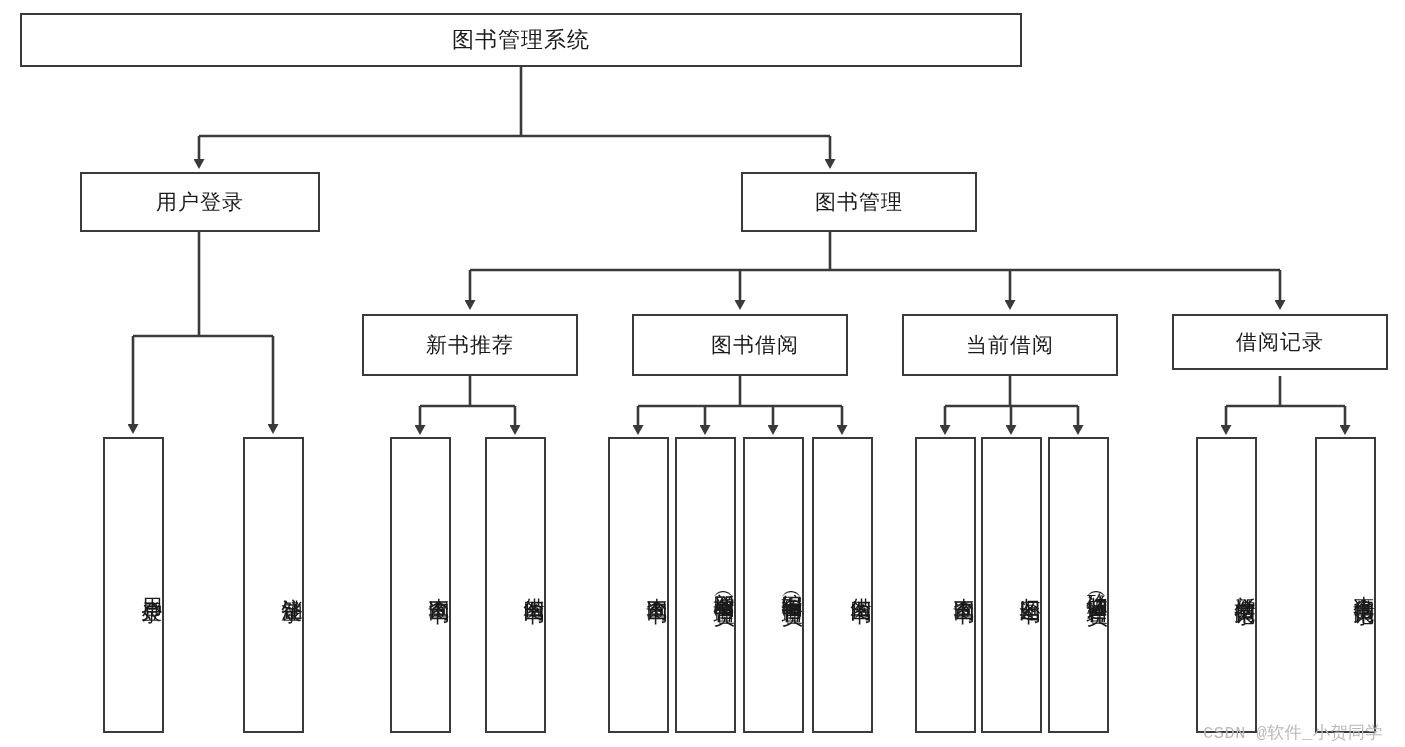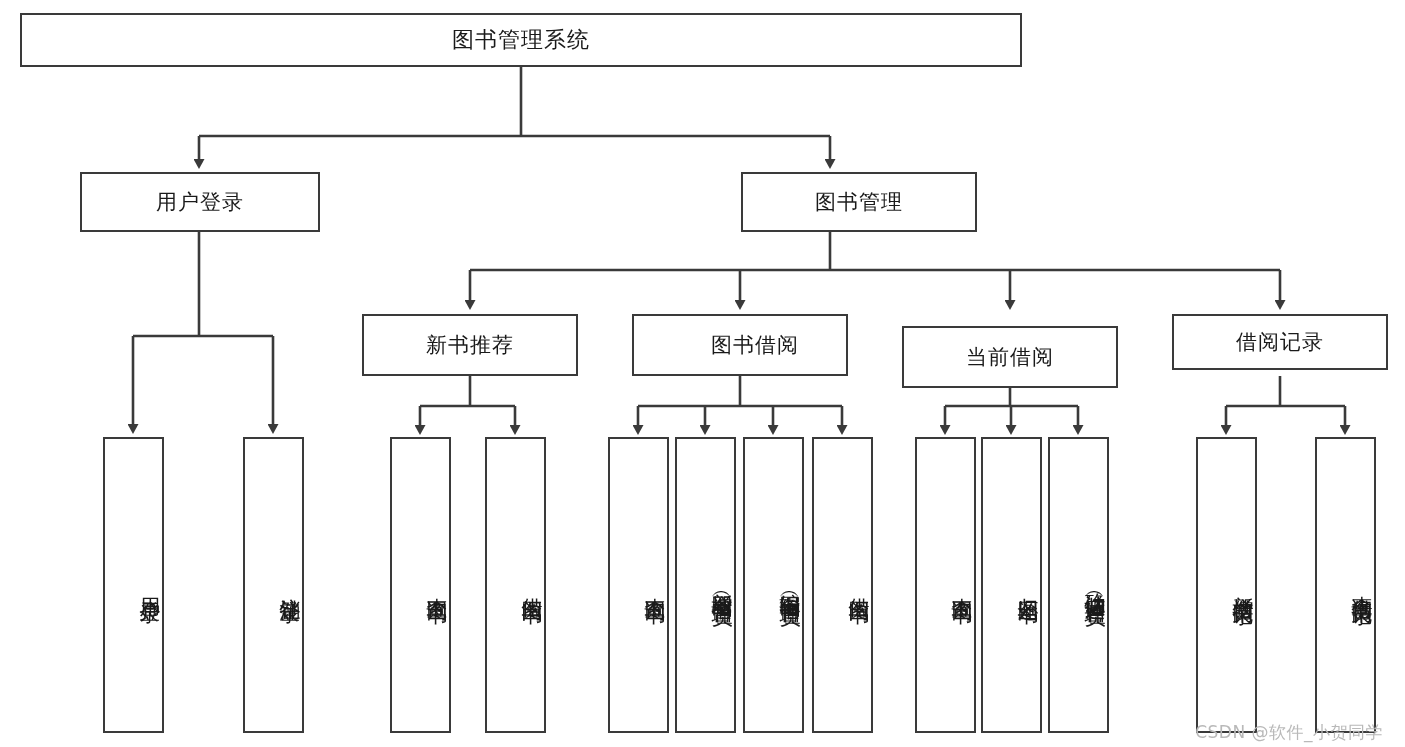--- a/index.html
+++ b/index.html
@@ -1,18 +1,18 @@
 <!DOCTYPE html>
 <html><head>
 <meta charset="utf-8">
 <style>
   html,body{margin:0;padding:0;background:#ffffff;}
   body{width:1405px;height:747px;overflow:hidden;
        font-family:"DejaVu Sans","Liberation Sans",sans-serif;}
-  #diagram-root{position:relative;width:1405px;height:747px;background:#ffffff;}
+  #diagram-root{position:relative;width:1405px;height:747px;background:#ffffff;font-family:Liberation Mono, monospace;}
   svg#edges{position:absolute;left:0;top:0;width:1405px;height:747px;}
   .node{position:absolute;box-sizing:border-box;background:#ffffff;
         border:2.2px solid #3a3a3a;display:flex;align-items:center;
         justify-content:center;color:#1a1a1a;}
   .node.h{font-size:21px;letter-spacing:1px;}
   .node.root{font-size:22px;}
   .node.v{writing-mode:vertical-rl;text-orientation:upright;
           font-size:21px;line-height:1.18;letter-spacing:2px;
           padding:8px 0;align-items:flex-start;justify-content:center;}
   .node.v span{display:block;}
@@ -74,21 +74,21 @@
     </g>
   </svg>
 
   <div class="node h root" style="left:20px;top:13px;width:1002px;height:54px;">图书管理系统</div>
 
   <div class="node h" style="left:80px;top:172px;width:240px;height:60px;">用户登录</div>
   <div class="node h" style="left:741px;top:172px;width:236px;height:60px;">图书管理</div>
 
   <div class="node h" style="left:362px;top:314px;width:216px;height:62px;text-align:center;">新书推荐</div>
   <div class="node h" style="left:632px;top:314px;width:216px;height:62px;padding-left:30px;">图书借阅</div>
-  <div class="node h" style="left:902px;top:314px;width:216px;height:62px;margin-top:12px;">当前借阅</div>
+  <div class="node h" style="left:902px;top:314px;width:216px;height:62px;">当前借阅</div>
   <div class="node h" style="left:1172px;top:314px;width:216px;height:56px;">借阅记录</div>
 
   <div class="node v" style="left:103px;top:437px;width:61px;height:296px;">
     <span>用户登录</span>
   </div>
   <div class="node v" style="left:243px;top:437px;width:61px;height:296px;">
     <span>注销登录</span>
   </div>
 
   <div class="node v" style="left:390px;top:437px;width:61px;height:296px;">

